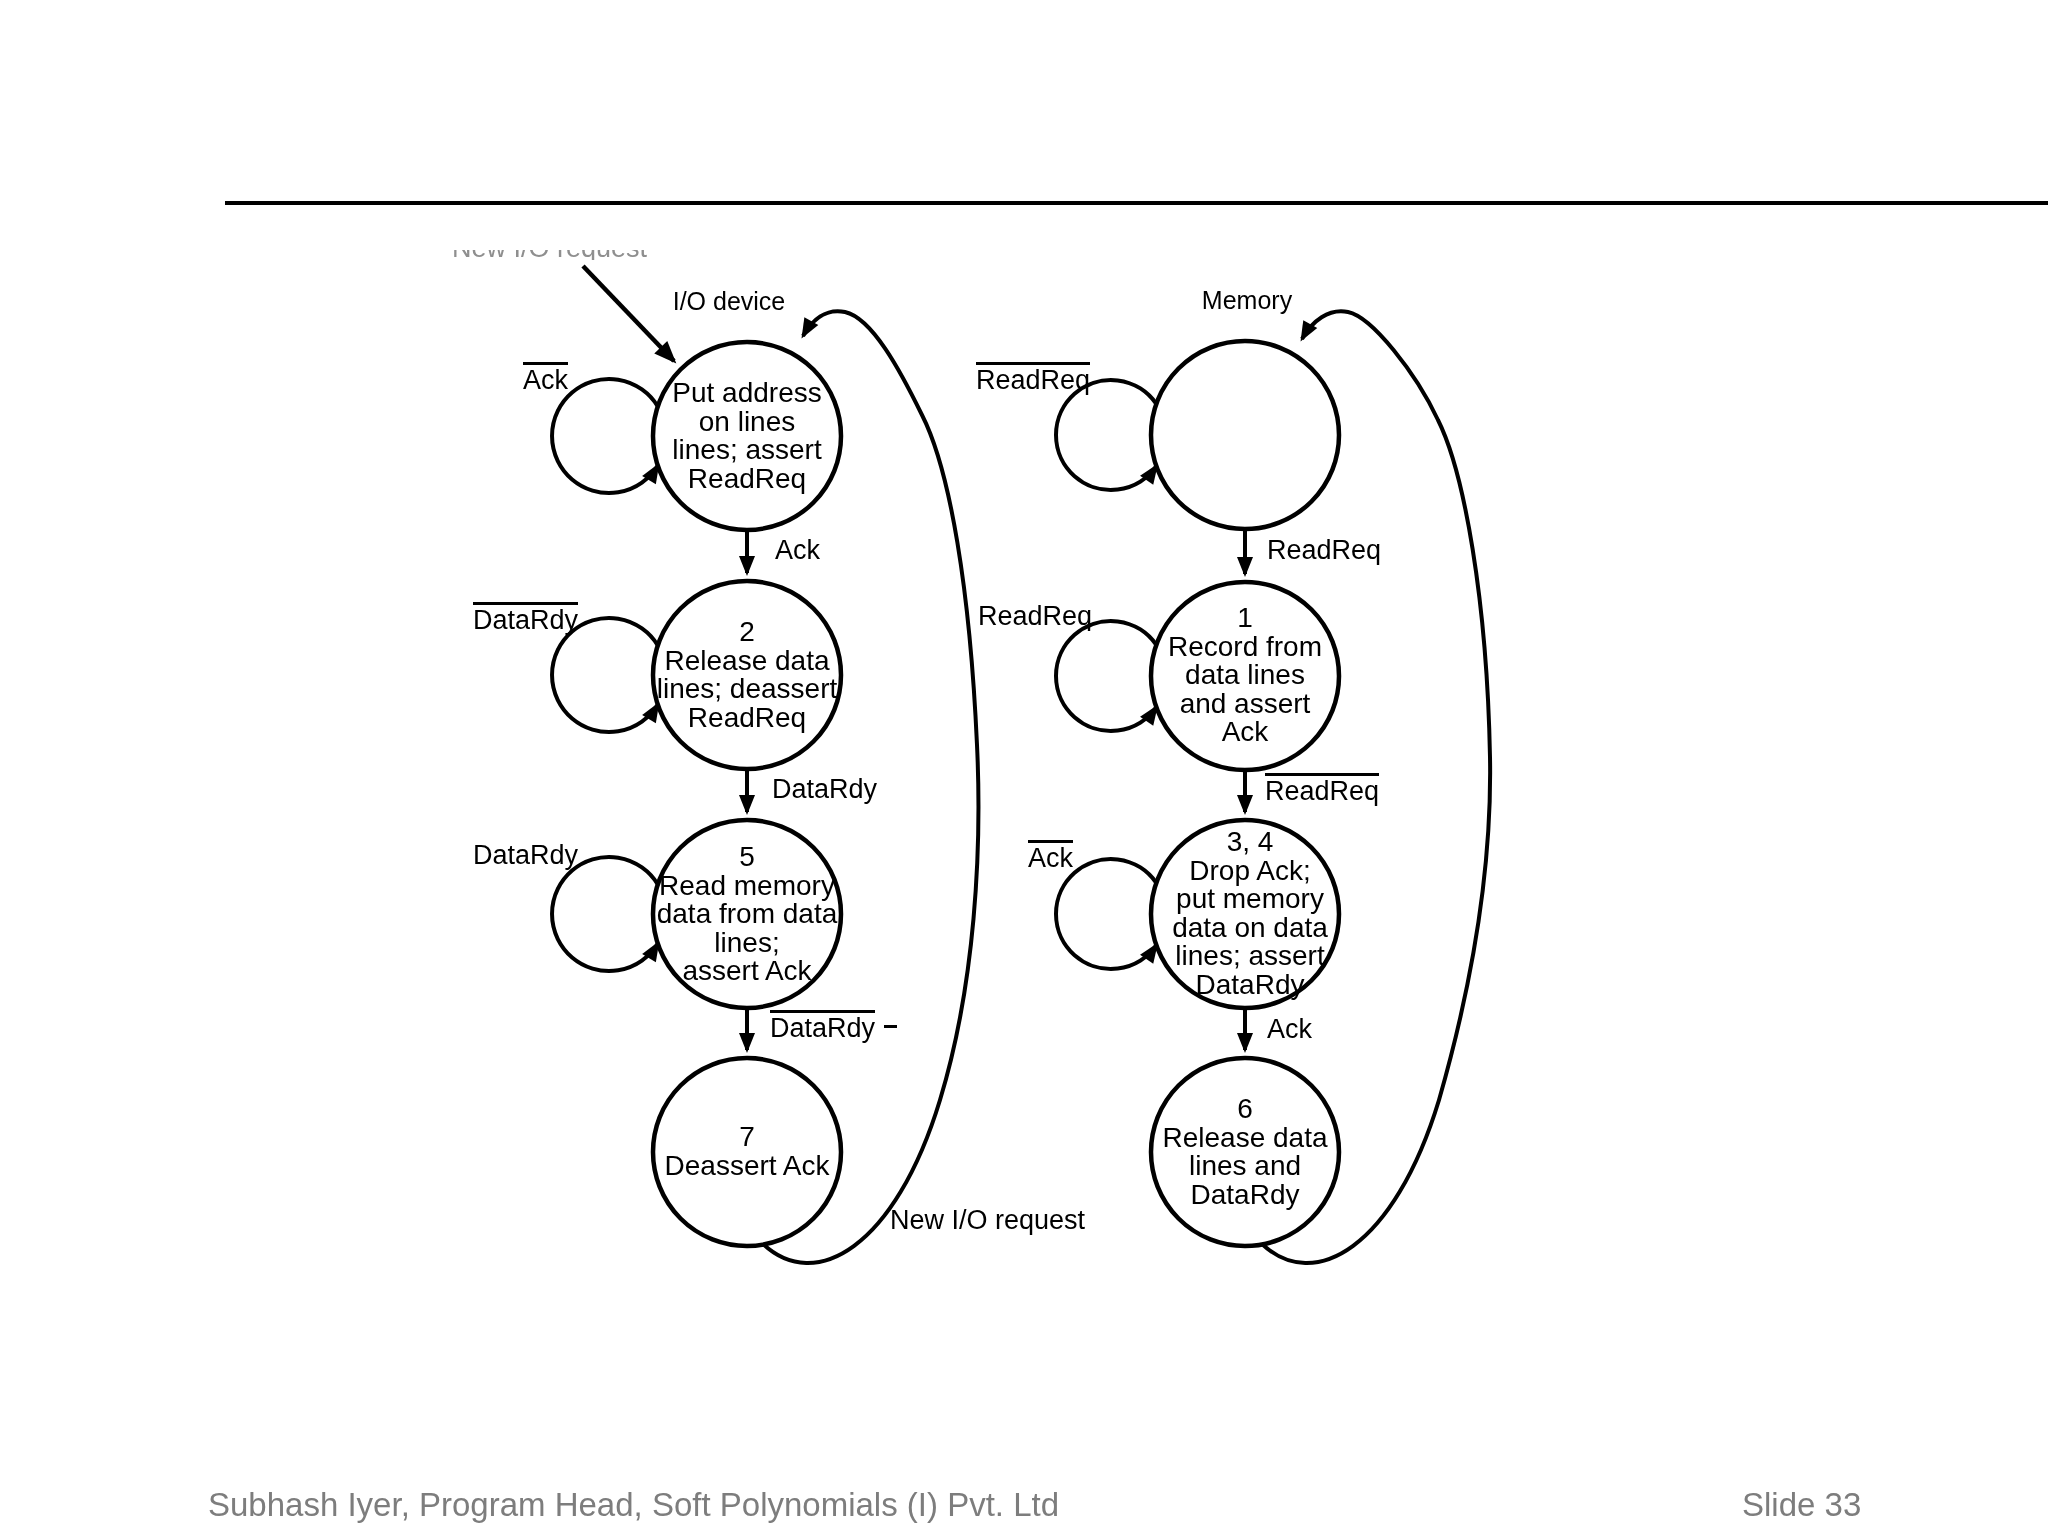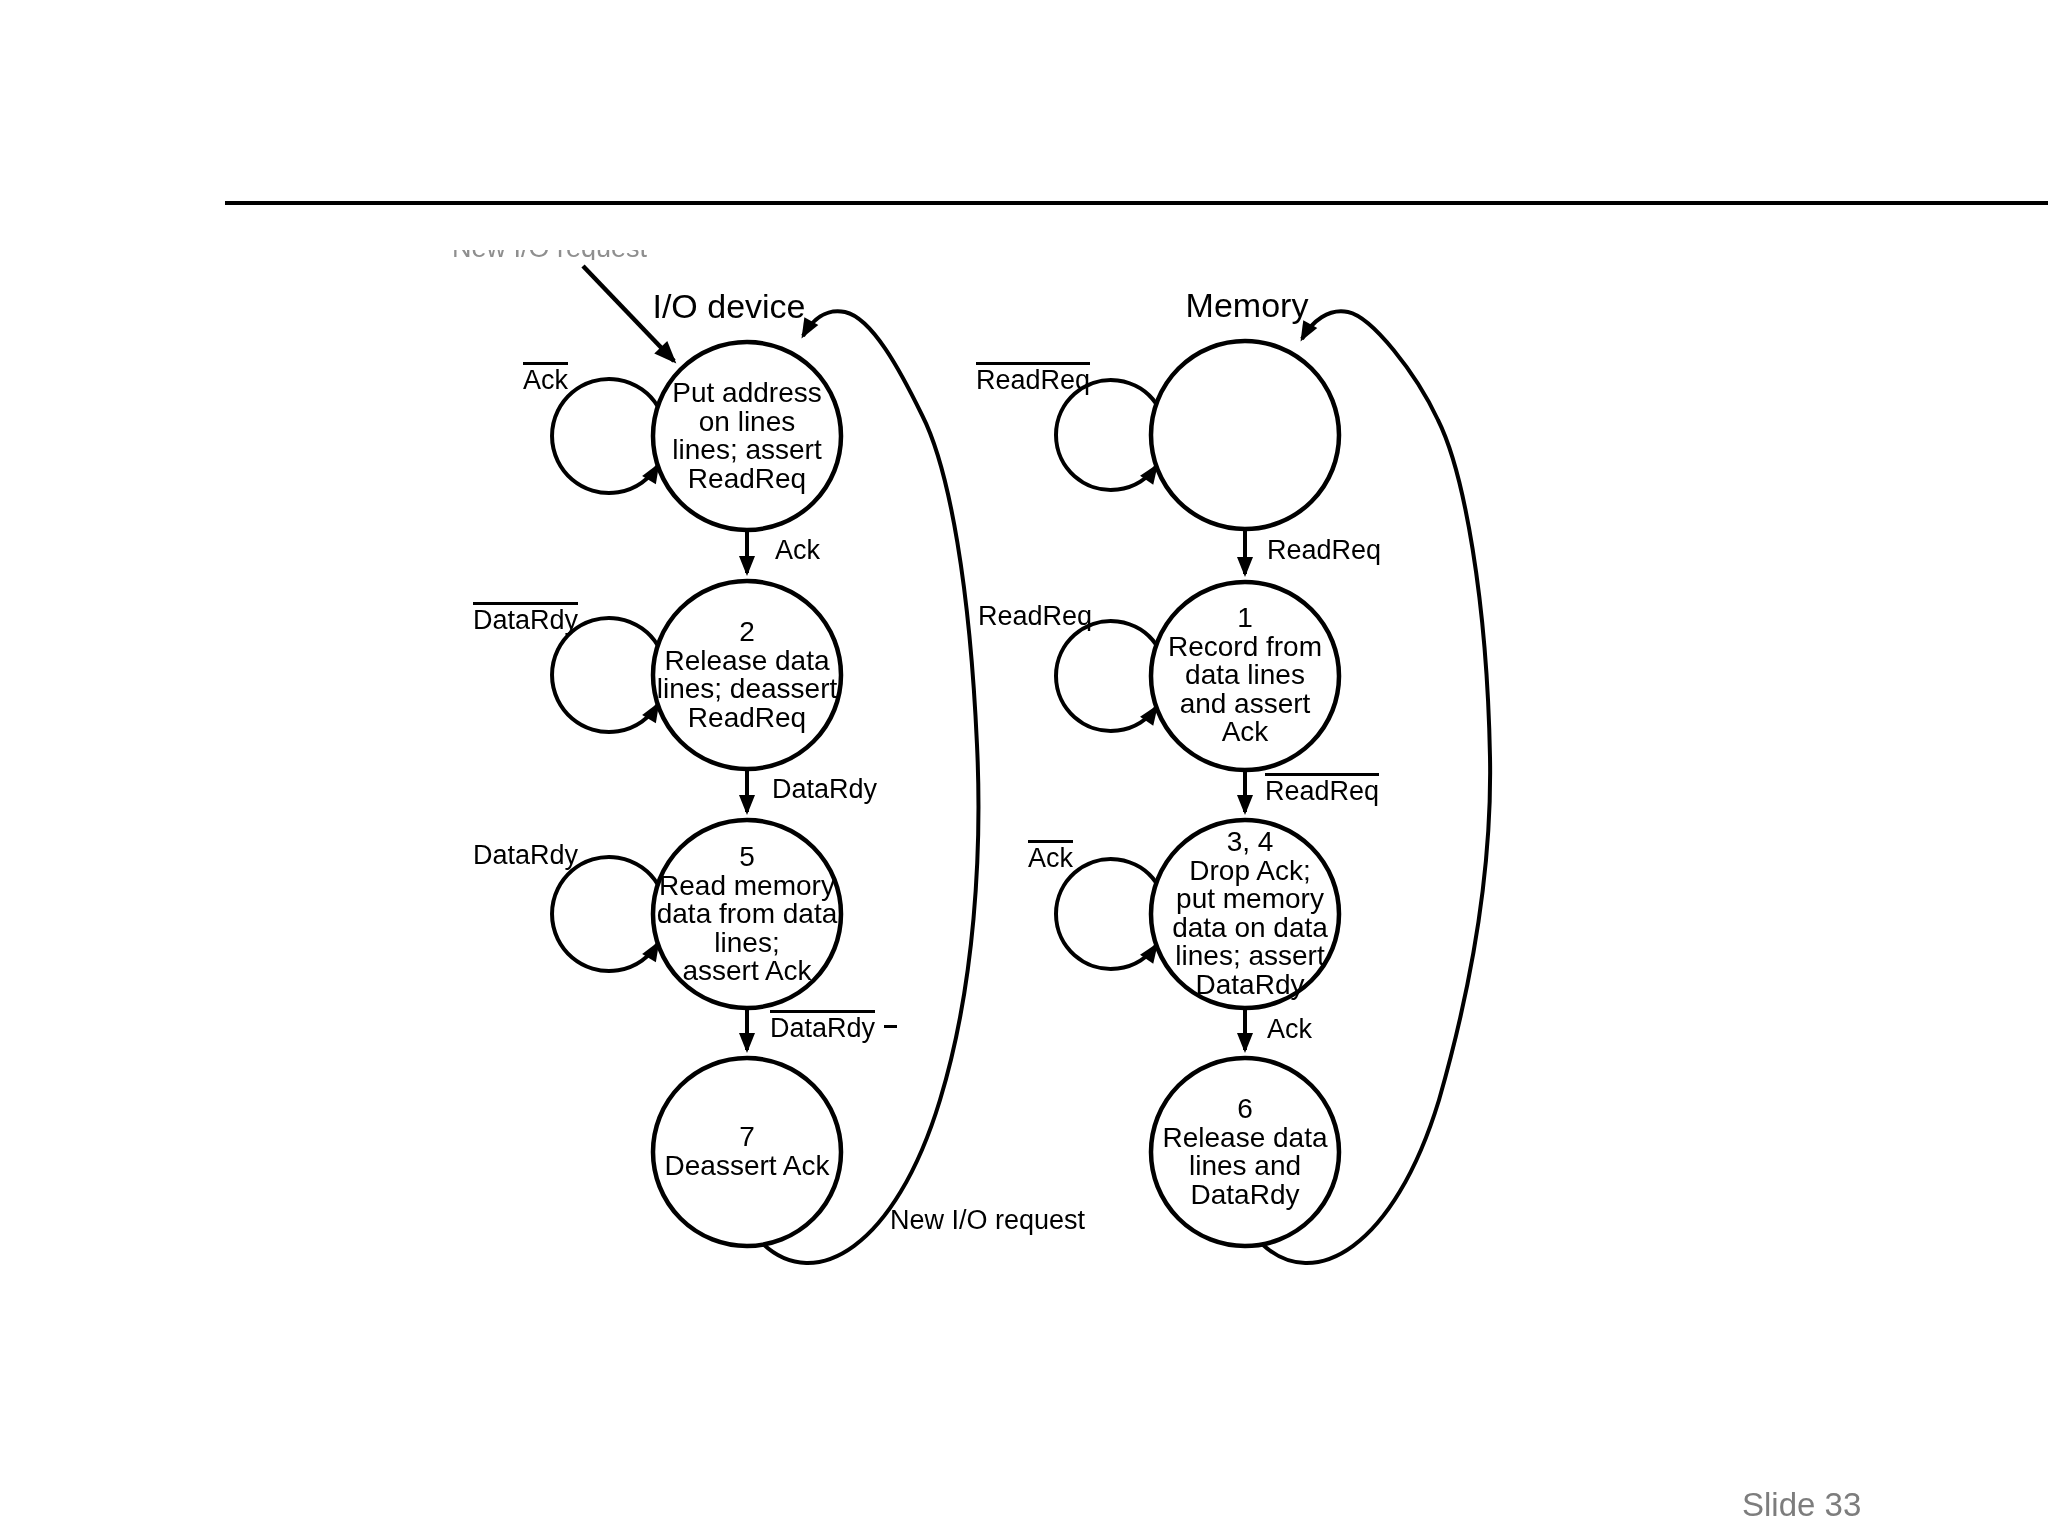--- a/index.html
+++ b/index.html
@@ -3,21 +3,21 @@
 <meta charset="utf-8">
 <style>
   html,body{margin:0;padding:0;background:#ffffff;}
   #canvas{
     position:relative;width:2048px;height:1536px;background:#ffffff;
     font-family:"Liberation Sans", sans-serif;color:#000;overflow:hidden;
   }
   .abs{position:absolute;}
   #slide-title{left:42px;top:44px;font-size:96px;line-height:1.05;letter-spacing:-1px;color:#000;}
   #title-rule{left:225px;top:201px;width:1823px;height:4px;background:#000;}
-  .col-header{width:240px;text-align:center;font-size:34px;white-space:nowrap;}
+  .col-header{width:240px;text-align:center;font-size:25px;white-space:nowrap;}
   #io-header{left:609px;top:287px;}
   #memory-header{left:1127px;top:286px;}
   .state-label{width:224px;text-align:center;font-size:28px;line-height:28.6px;}
   .edge-label{font-size:27px;white-space:nowrap;}
   .ol{display:inline-block;border-top:3px solid #000;padding-top:1px;line-height:1.05;}
   .stray-dash{display:inline-block;width:13px;height:3px;background:#000;margin-left:9px;
     position:relative;top:-9px;}
   #faded-note{left:452px;top:250px;width:210px;height:10px;overflow:hidden;}
   #faded-note .inner{margin-top:-18px;font-size:27px;line-height:32px;color:#8f8f8f;white-space:nowrap;}
   #new-io-request-label{left:890px;top:1205px;}
@@ -136,15 +136,16 @@
   <div class="abs edge-label" style="left:976px;top:362px;"><span class="ol">ReadReq</span></div>
   <div class="abs edge-label" style="left:978px;top:601px;"><span>ReadReq</span></div>
   <div class="abs edge-label" style="left:1028px;top:840px;"><span class="ol">Ack</span></div>
 
   <div class="abs edge-label" style="left:1267px;top:535px;"><span>ReadReq</span></div>
   <div class="abs edge-label" style="left:1265px;top:773px;"><span class="ol">ReadReq</span></div>
   <div class="abs edge-label" style="left:1267px;top:1014px;"><span>Ack</span></div>
 
   <div class="abs edge-label" id="new-io-request-label">New I/O request</div>
 
+  <div class="abs footer-text" id="footer-author">Subhash Iyer, Program Head, Soft Polynomials (I) Pvt. Ltd</div>
   <div class="abs footer-text" id="footer-slide">Slide 33</div>
 
 </div>
 
 </body></html>

